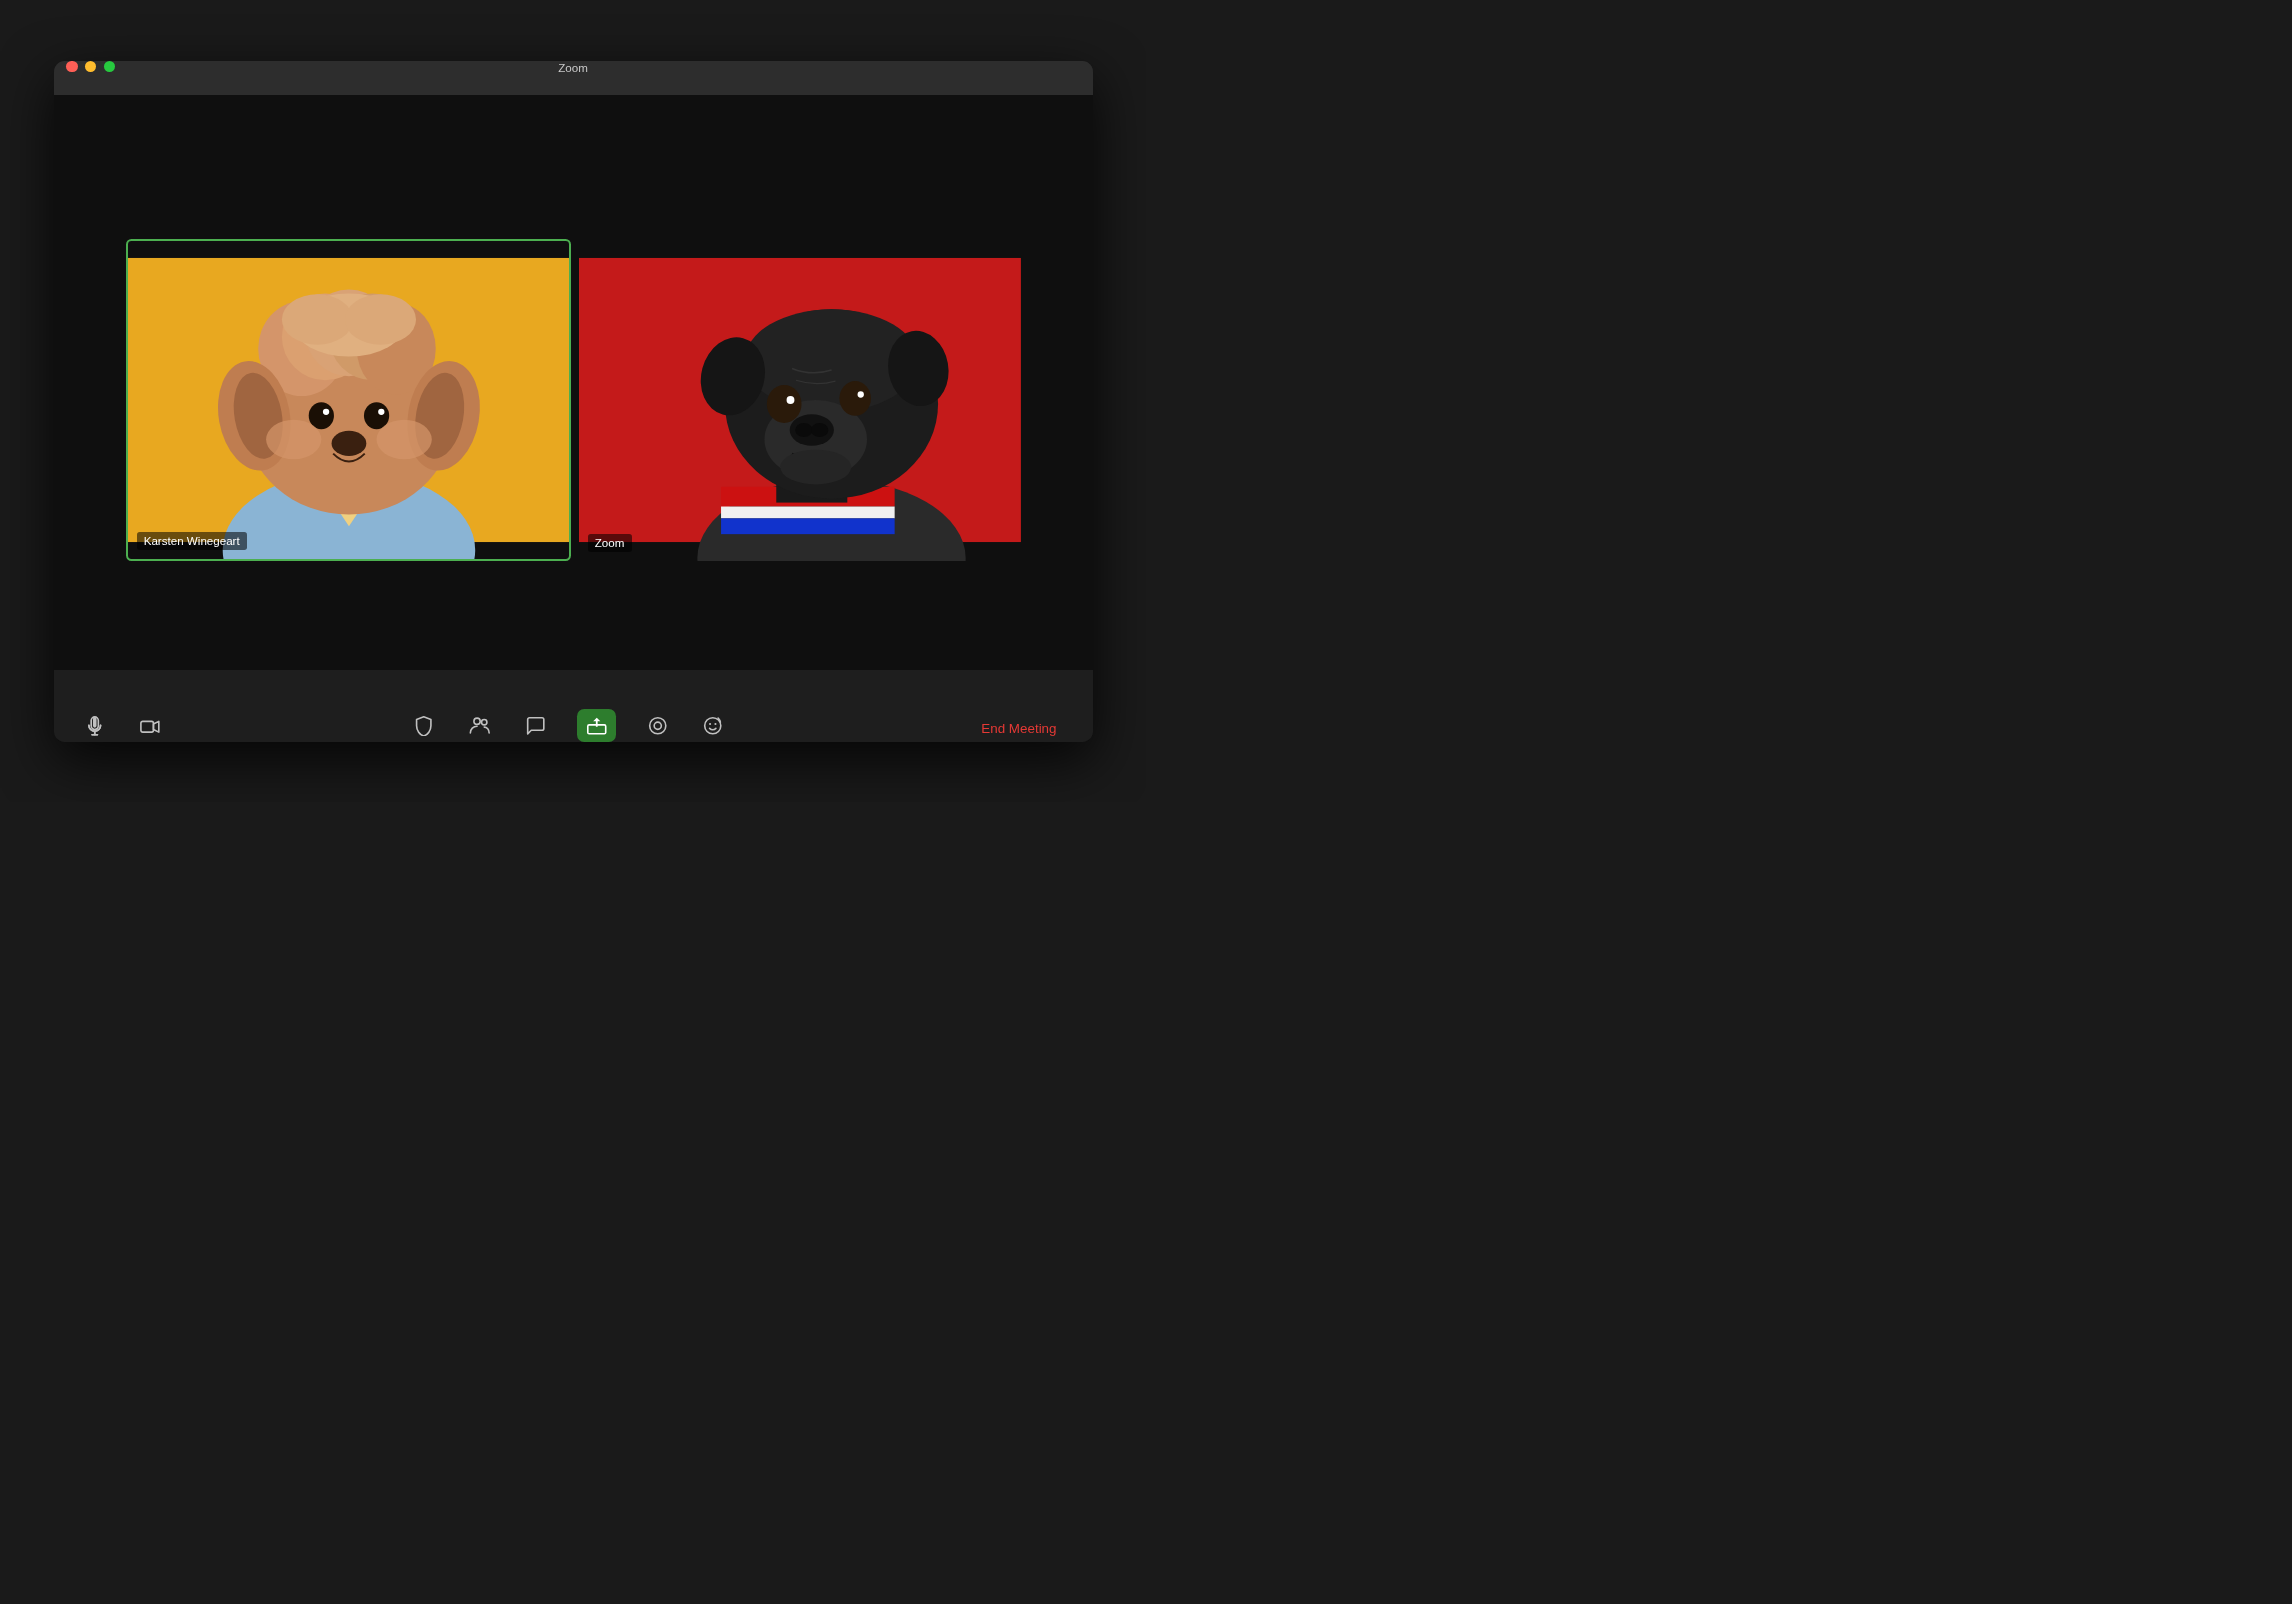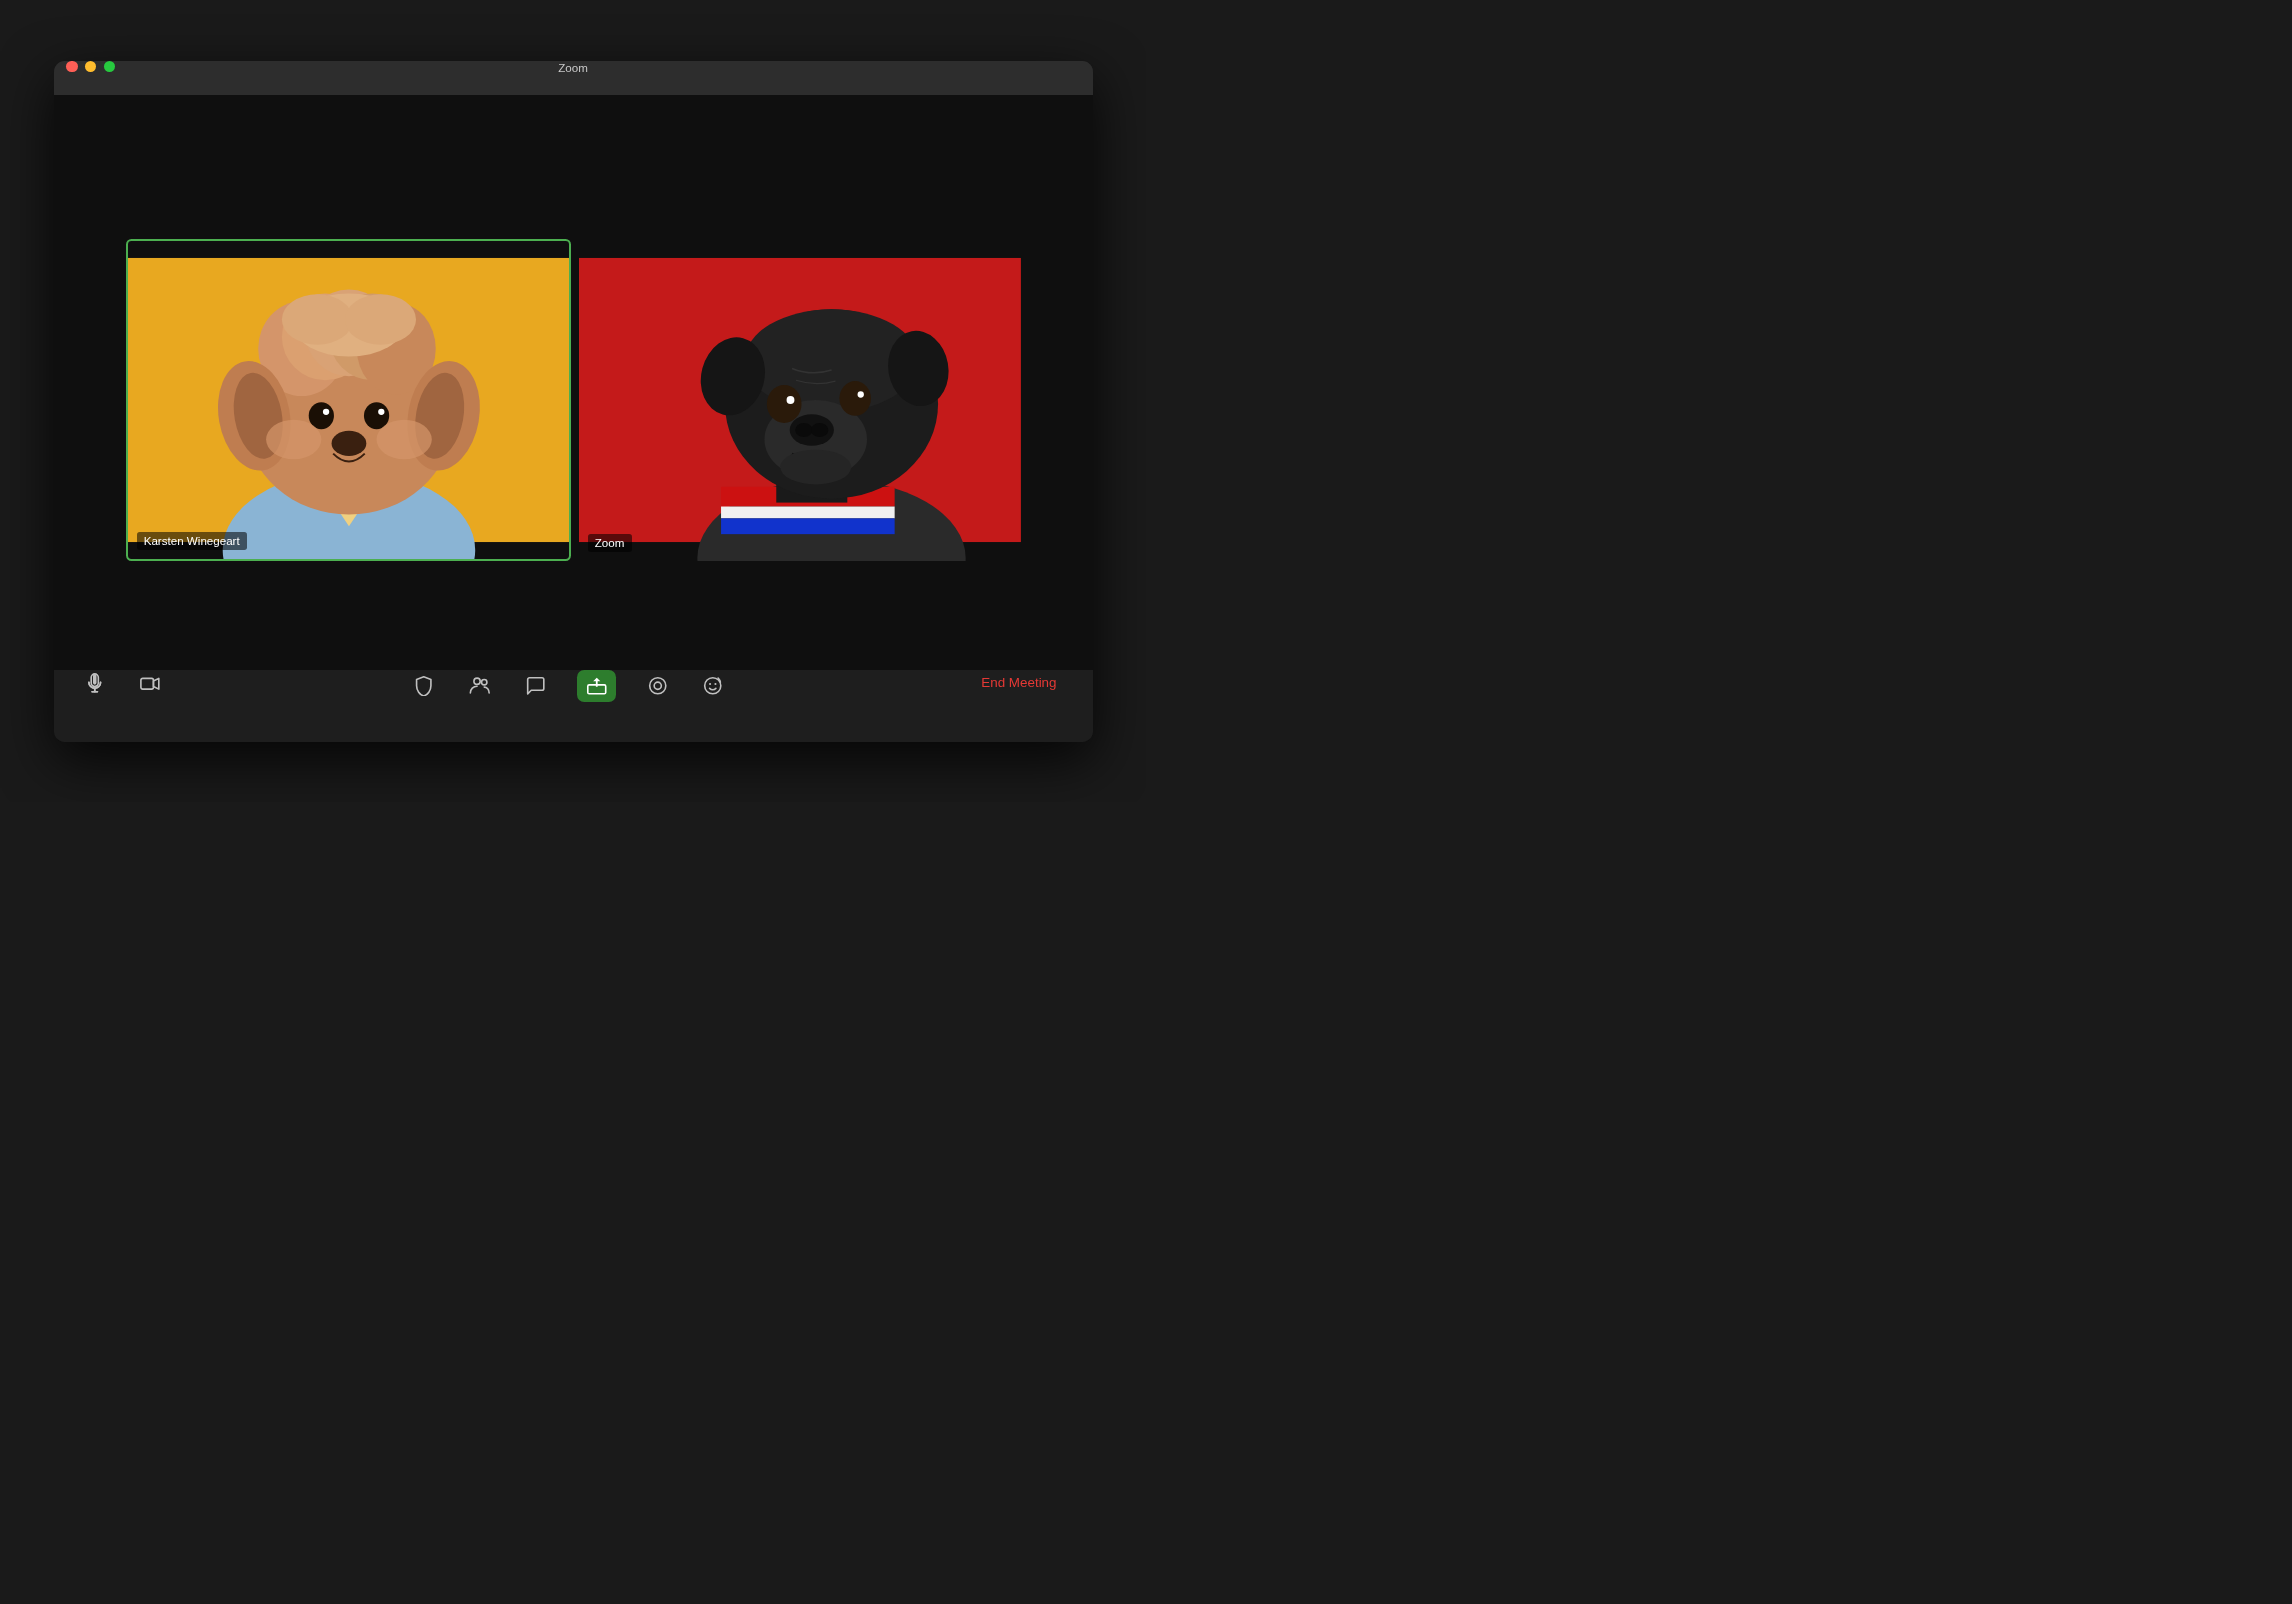--- a/index.html
+++ b/index.html
@@ -97,21 +97,21 @@
       background: rgba(0,0,0,0.55);
       color: #fff;
       font-size: 11.6px;
       padding: 2.7px 7.2px;
       border-radius: 2.7px;
     }
 
     .toolbar {
       height: 72px;
       display: flex;
-      align-items: flex-start;
+      align-items: flex-end;
       padding: 0 27px;
       background: #1e1e1e;
       flex-shrink: 0;
     }
 
     .toolbar-left {
       display: flex;
       gap: 27px;
       align-items: center;
     }

